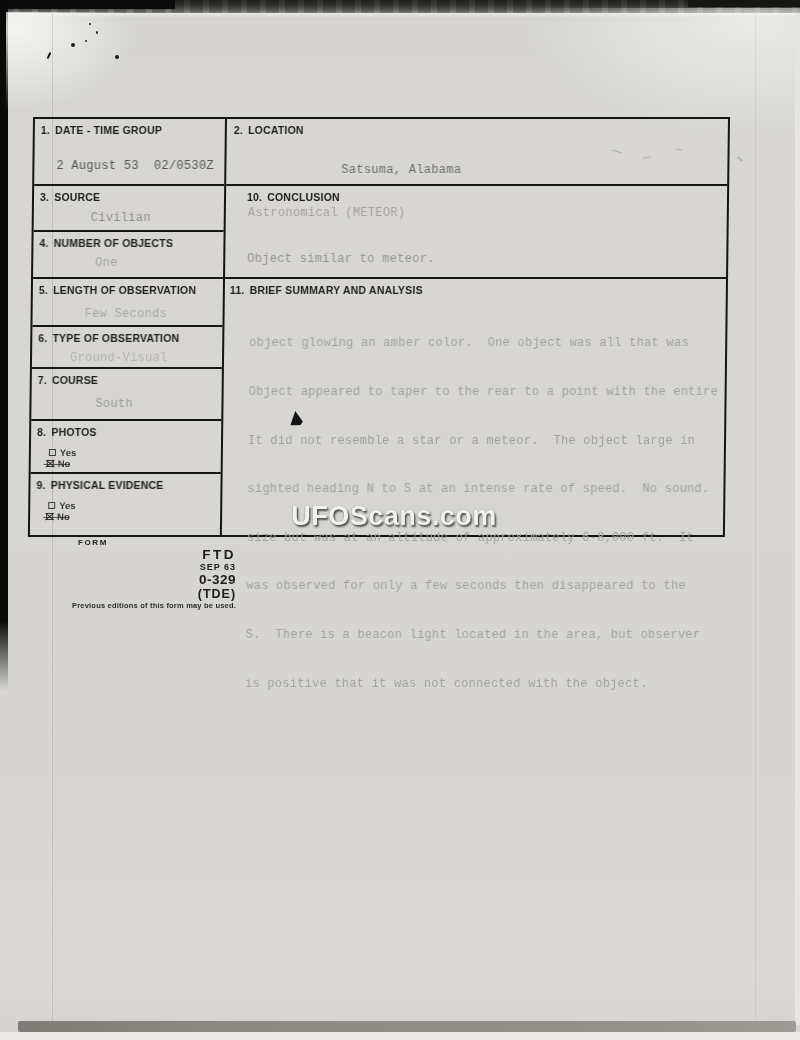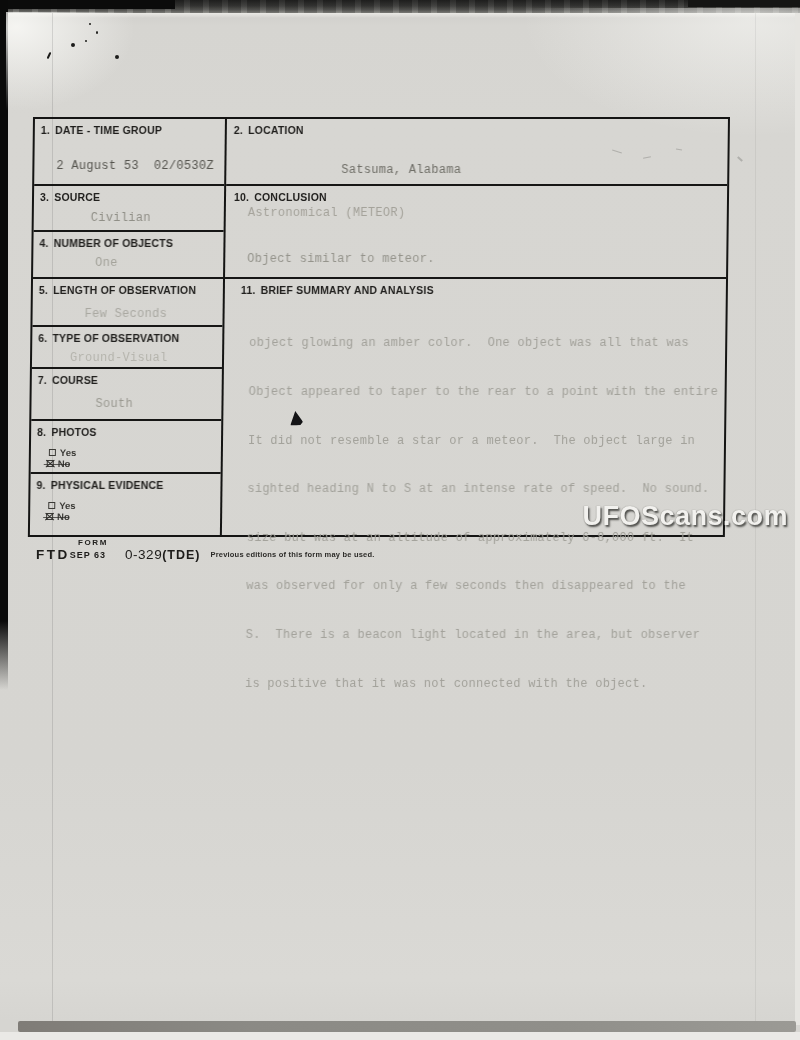--- a/index.html
+++ b/index.html
@@ -71,35 +71,35 @@
   .no-line{position:absolute;left:-4px;top:55%;width:26px;height:1.2px;background:rgba(45,44,41,.75);}
 
   .sum-lines{position:absolute;left:25px;top:24px;
     font-family:"Liberation Mono","DejaVu Sans Mono",monospace;font-size:12px;
     line-height:16.2px;letter-spacing:.25px;color:#a2a19a;white-space:pre;filter:blur(.4px);}
   .ink-blob{position:absolute;left:66px;top:132px;width:13px;height:15px;background:#141416;
     clip-path:polygon(55% 0,100% 80%,75% 100%,0 88%,30% 40%);transform:rotate(-10deg);filter:blur(.3px);}
 
   
   .watermark{
-    position:absolute;left:0;top:501px;width:788px;text-align:right;z-index:6;
+    position:absolute;left:0;top:501px;width:788px;text-align:center;z-index:6;
     font-family:"Liberation Sans",sans-serif;font-weight:bold;font-size:27px;letter-spacing:.5px;
     color:#f2f1ee;
     text-shadow:1.5px 2px 2px rgba(72,72,68,.95),-.5px -.5px 1px rgba(130,130,124,.45),0 0 1px rgba(100,100,95,.4);
   }
 
   
   .footer-form{position:absolute;left:78px;top:538px;font-weight:bold;font-size:8px;
     letter-spacing:1.6px;color:#232220;filter:blur(.2px);}
-  .footer-line{position:absolute;left:36px;top:547px;display:flex;align-items:center;color:#1d1c1a;filter:blur(.2px);}
+  .footer-line{position:absolute;left:36px;top:547px;display:flex;align-items:flex-end;color:#1d1c1a;filter:blur(.2px);flex-direction:column;}
   .ftd{font-weight:bold;font-size:13.5px;letter-spacing:2.5px;}
   .sepdate{font-weight:bold;font-size:9px;letter-spacing:1px;margin-left:0;}
-  .num329{font-weight:normal;font-size:13.5px;letter-spacing:.5px;margin-left:19px;}
+  .num329{font-weight:bold;font-size:13.5px;letter-spacing:.5px;margin-left:19px;}
   .tde{font-weight:bold;font-size:12.5px;letter-spacing:1px;margin-left:0;}
-  .footer-note{font-weight:bold;font-size:7.5px;letter-spacing:.2px;color:#2c2b28;margin-left:10px;filter:blur(.3px);}
+  .footer-note{font-weight:bold;font-size:7.5px;letter-spacing:.2px;color:#2c2b28;margin-left:36px;filter:blur(.3px);}
 </style>
 </head>
 <body>
 
 <div class="paper">
   <div class="top-bar"></div>
   <div class="top-bar-tex"></div>
   <div class="top-black-left"></div>
   <div class="top-black-right"></div>
   <div class="below-bar"></div>
@@ -206,29 +206,29 @@
   <div class="col-right">
 
     <div class="cell" style="height:67px;">
       <div class="lblrow" style="padding-left:7px;">
         <span>2.</span><span>LOCATION</span>
       </div>
       <div class="val v-loc">Satsuma, Alabama</div>
     </div>
 
     <div class="cell" style="height:93px;">
-      <div class="lblrow" style="padding-left:8px;">
+      <div class="lblrow" style="padding-left:21px;">
         <span>10.</span><span>CONCLUSION</span>
       </div>
       <div class="val v-con">Astronomical (METEOR)</div>
       <div class="val v-connote">Object similar to meteor.</div>
     </div>
 
     <div class="cell last">
-      <div class="lblrow" style="padding-left:16px;align-items:center;">
+      <div class="lblrow" style="padding-left:5px;align-items:center;">
         <span>11.</span><span>BRIEF SUMMARY AND ANALYSIS</span>
       </div>
       <div class="sum-lines">
         <div>object glowing an amber color.  One object was all that was</div>
         <div>Object appeared to taper to the rear to a point with the entire</div>
         <div>It did not resemble a star or a meteor.  The object large in</div>
         <div>sighted heading N to S at an intense rate of speed.  No sound.</div>
         <div>size but was at an altitude of approximately 6-8,000 ft.  It</div>
         <div>was observed for only a few seconds then disappeared to the</div>
         <div>S.  There is a beacon light located in the area, but observer</div>

